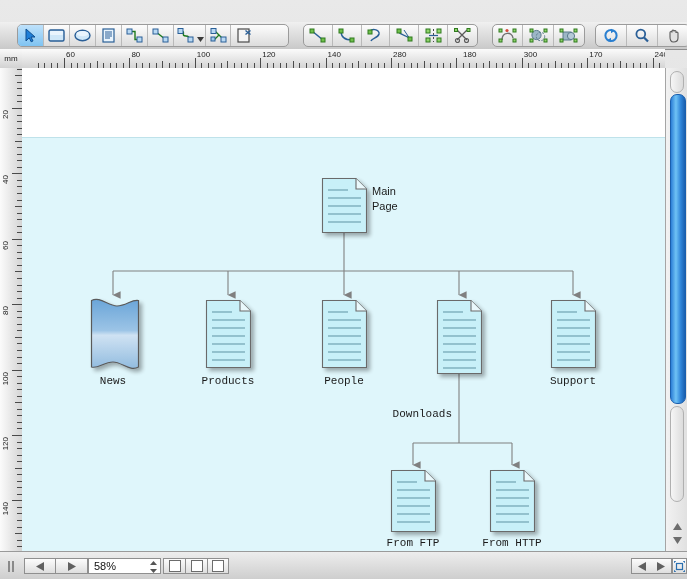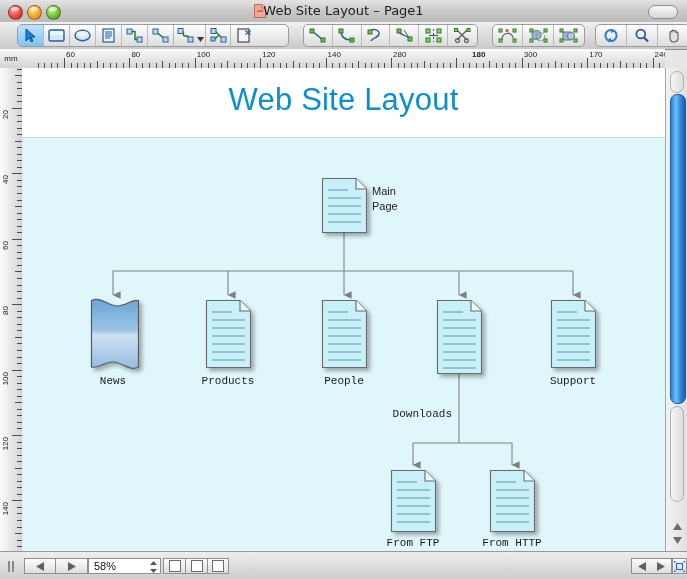--- a/index.html
+++ b/index.html
@@ -92,32 +92,20 @@
     box-sizing:border-box;background:linear-gradient(#fcfcfc,#dedede);display:flex;align-items:center;justify-content:center;}
 
   .ntext{font-family:"Liberation Mono",monospace;font-size:11px;fill:#1a1a1a;}
   .ntext-s{font-family:"Liberation Sans",sans-serif;font-size:11px;fill:#1a1a1a;}
 </style>
 </head>
 <body>
 
 <div id="window">
 
-  <div id="titlebar">
-    <div class="traffic" id="tl-close"></div>
-    <div class="traffic" id="tl-min"></div>
-    <div class="traffic" id="tl-max"></div>
-    <svg id="title-doc-icon" viewBox="0 0 12 14">
-      <path d="M0.5 0.5 H8 L11.5 4 V13.5 H0.5 Z" fill="#f0a79b" stroke="#c06a5c"></path>
-      <path d="M8 0.5 V4 H11.5" fill="#f7d0c8" stroke="#c06a5c"></path>
-      <rect x="3" y="6" width="6" height="2" fill="#d4705d"></rect>
-    </svg>
-    <div id="titletext">Web Site Layout – Page1</div>
-    <div id="win-pill"></div>
-  </div>
 
   <div id="toolbar">
 
     <div class="tgroup" style="left:17px;width:272px;">
       <div class="tbtn sel">
         <svg width="14" height="15" viewBox="0 0 14 15">
             <path d="M2 1 L2 13 L5.2 9.8 L7.2 13.8 L9 12.9 L7 9 L11 9 Z" fill="#1f7fd8" stroke="#0d4d8f" stroke-width="1" stroke-linejoin="round"></path>
           </svg>
       </div>
       <div class="tbtn">
@@ -288,21 +276,21 @@
   </div>
 
   <div id="ruler-corner">mm</div>
   <div id="hruler">
       <div class="lbl" style="left: 44px;">60</div>
       <div class="lbl" style="left: 109.4px;">80</div>
       <div class="lbl" style="left: 174.8px;">100</div>
       <div class="lbl" style="left: 240.2px;">120</div>
       <div class="lbl" style="left: 305.6px;">140</div>
       <div class="lbl" style="left: 371px;">280</div>
-      <div class="lbl" style="left: 450px; font-weight: bold;">180</div>
+      <div class="lbl" style="left: 441px;">180</div>
       <div class="lbl" style="left: 501.8px;">300</div>
       <div class="lbl" style="left: 567.2px;">170</div>
       <div class="lbl" style="left: 632.6px;">240</div>
       <div class="tick" style="left: 16px; width: 1px; height: 5px; top: 14px;"></div>
       <div class="tick" style="left: 22px; width: 1px; height: 5px; top: 14px;"></div>
       <div class="tick" style="left: 29px; width: 1px; height: 5px; top: 14px;"></div>
       <div class="tick" style="left: 35px; width: 1px; height: 5px; top: 14px;"></div>
       <div class="tick" style="left: 42px; width: 1px; height: 10px; top: 9px;"></div>
       <div class="tick" style="left: 49px; width: 1px; height: 5px; top: 14px;"></div>
       <div class="tick" style="left: 55px; width: 1px; height: 5px; top: 14px;"></div>
@@ -476,21 +464,20 @@
       <div class="tick" style="top: 452px; height: 1px; width: 5px; left: 17px;"></div>
       <div class="tick" style="top: 459px; height: 1px; width: 5px; left: 17px;"></div>
       <div class="tick" style="top: 465px; height: 1px; width: 7px; left: 15px;"></div>
       <div class="tick" style="top: 472px; height: 1px; width: 5px; left: 17px;"></div>
       <div class="tick" style="top: 478px; height: 1px; width: 5px; left: 17px;"></div>
     </div>
 
   <div id="canvaswrap">
     <div id="page-white"></div>
     <div id="page-cyan"></div>
-    <div id="diagram-title">Web Site Layout</div>
 
     <svg id="svgcanvas" viewBox="0 0 643 483">
       <defs>
         <linearGradient id="waveGrad" x1="0" y1="0" x2="0" y2="1">
           <stop offset="0%" stop-color="#6aa5d8"></stop>
           <stop offset="45%" stop-color="#9cc4e6"></stop>
           <stop offset="52%" stop-color="#cfe2f3"></stop>
           <stop offset="100%" stop-color="#92bcdf"></stop>
         </linearGradient>
         <filter id="shad" x="-40%" y="-40%" width="200%" height="200%">

